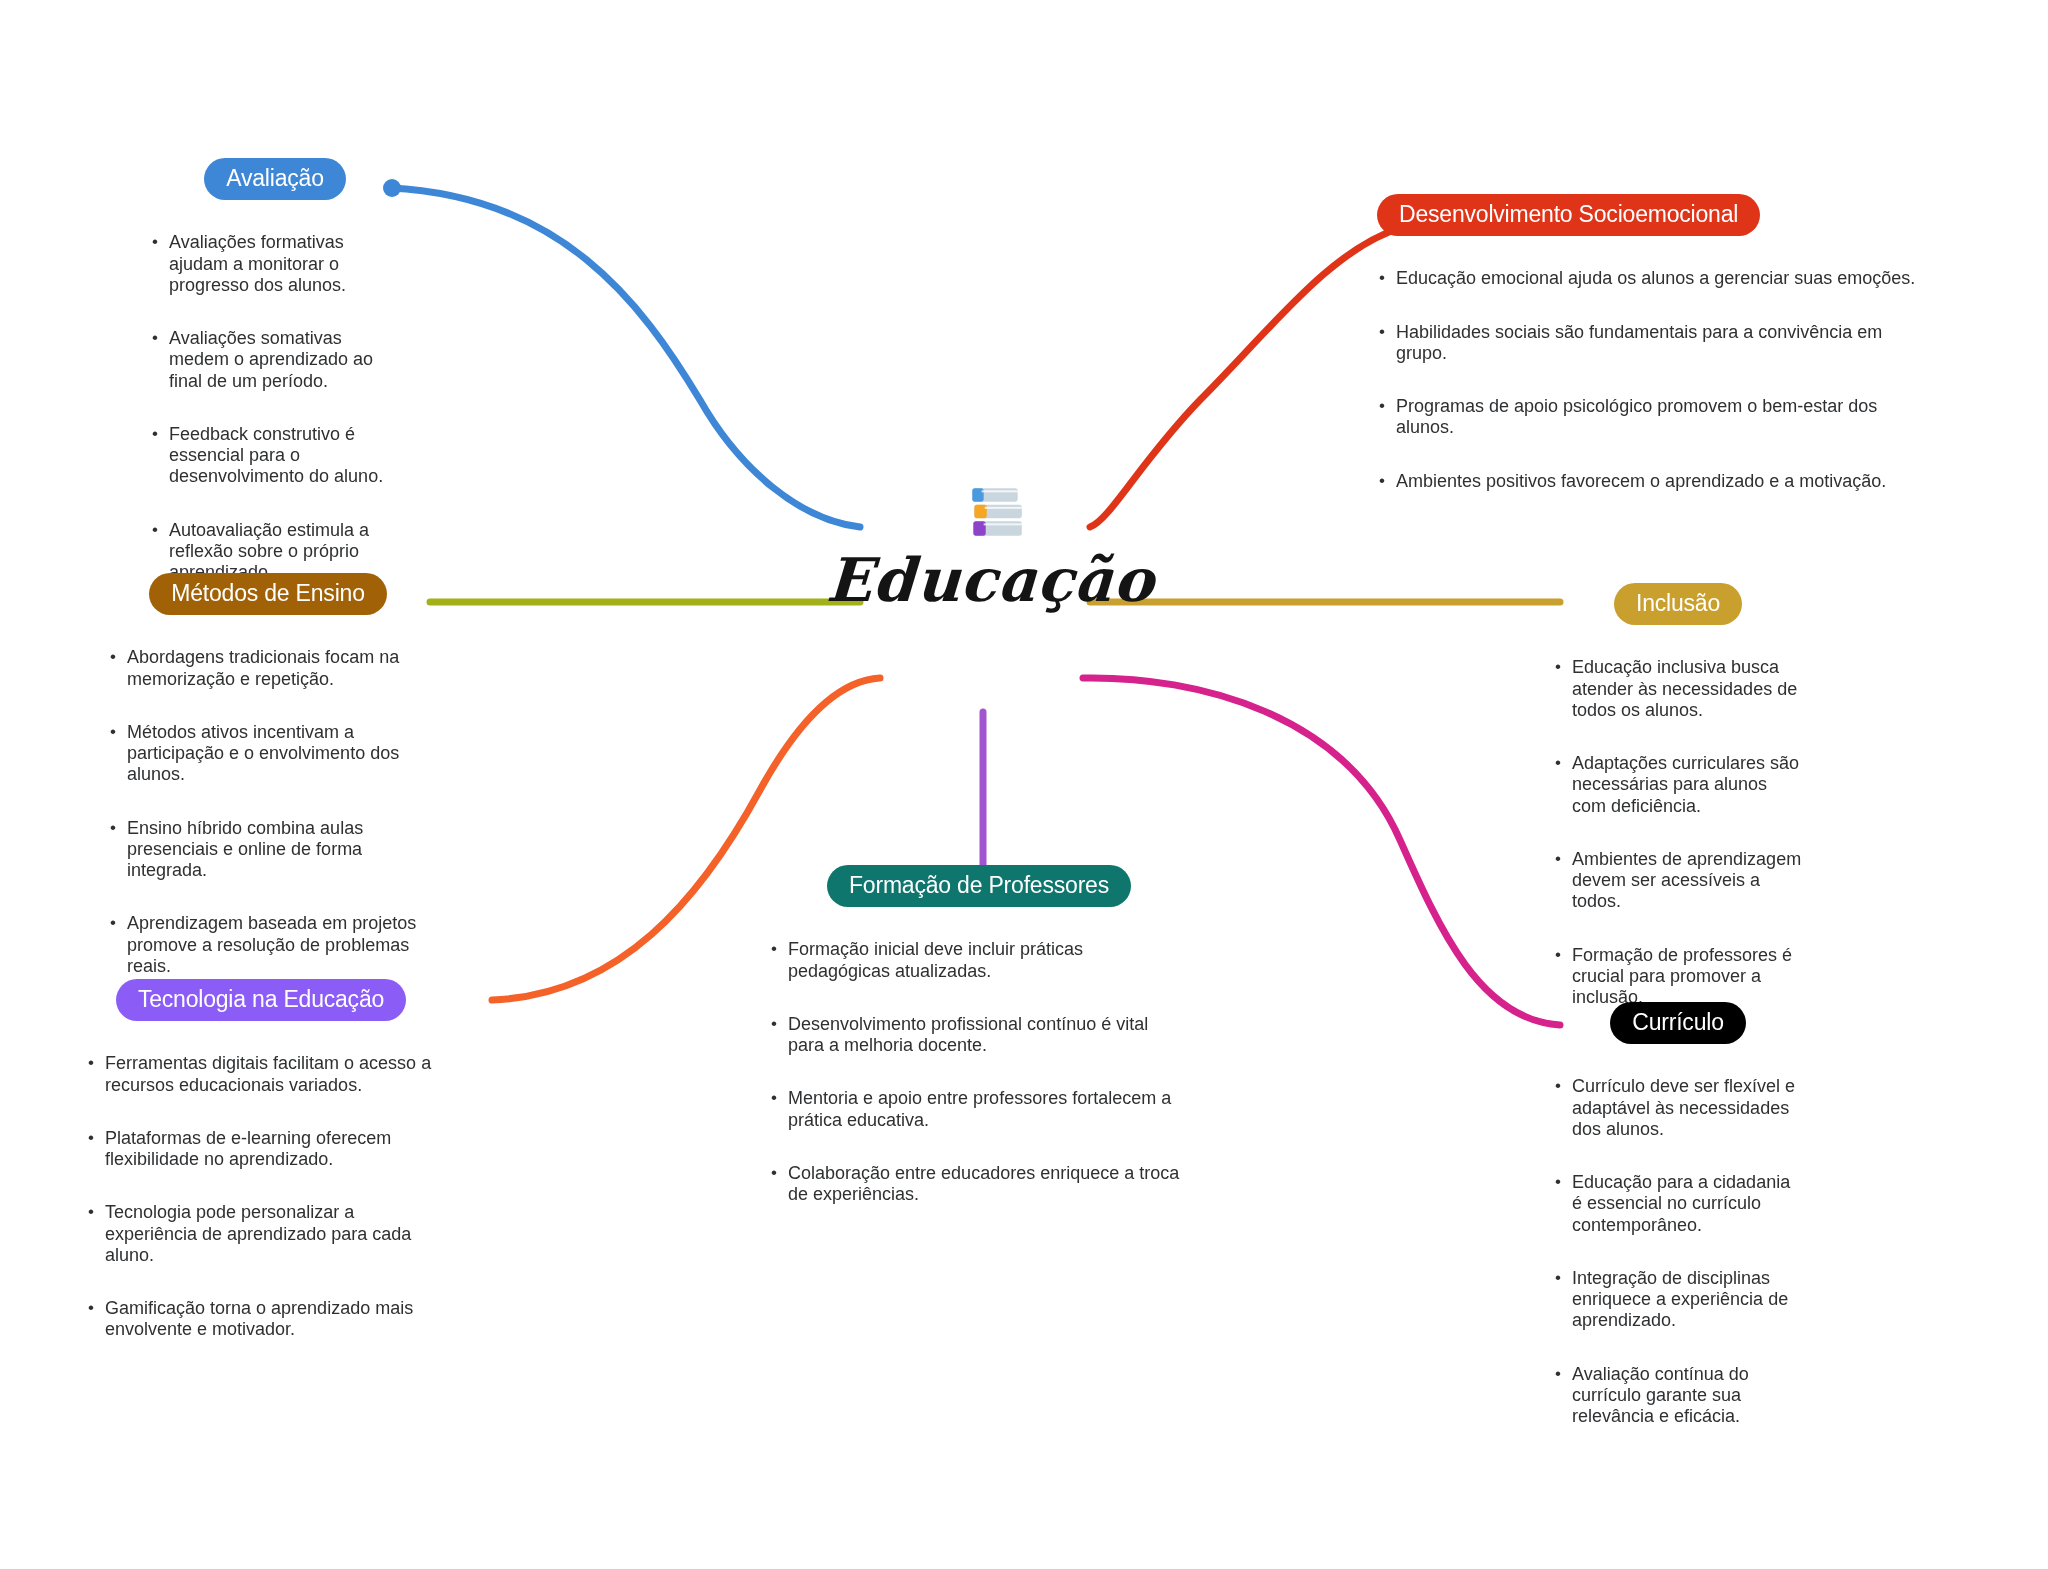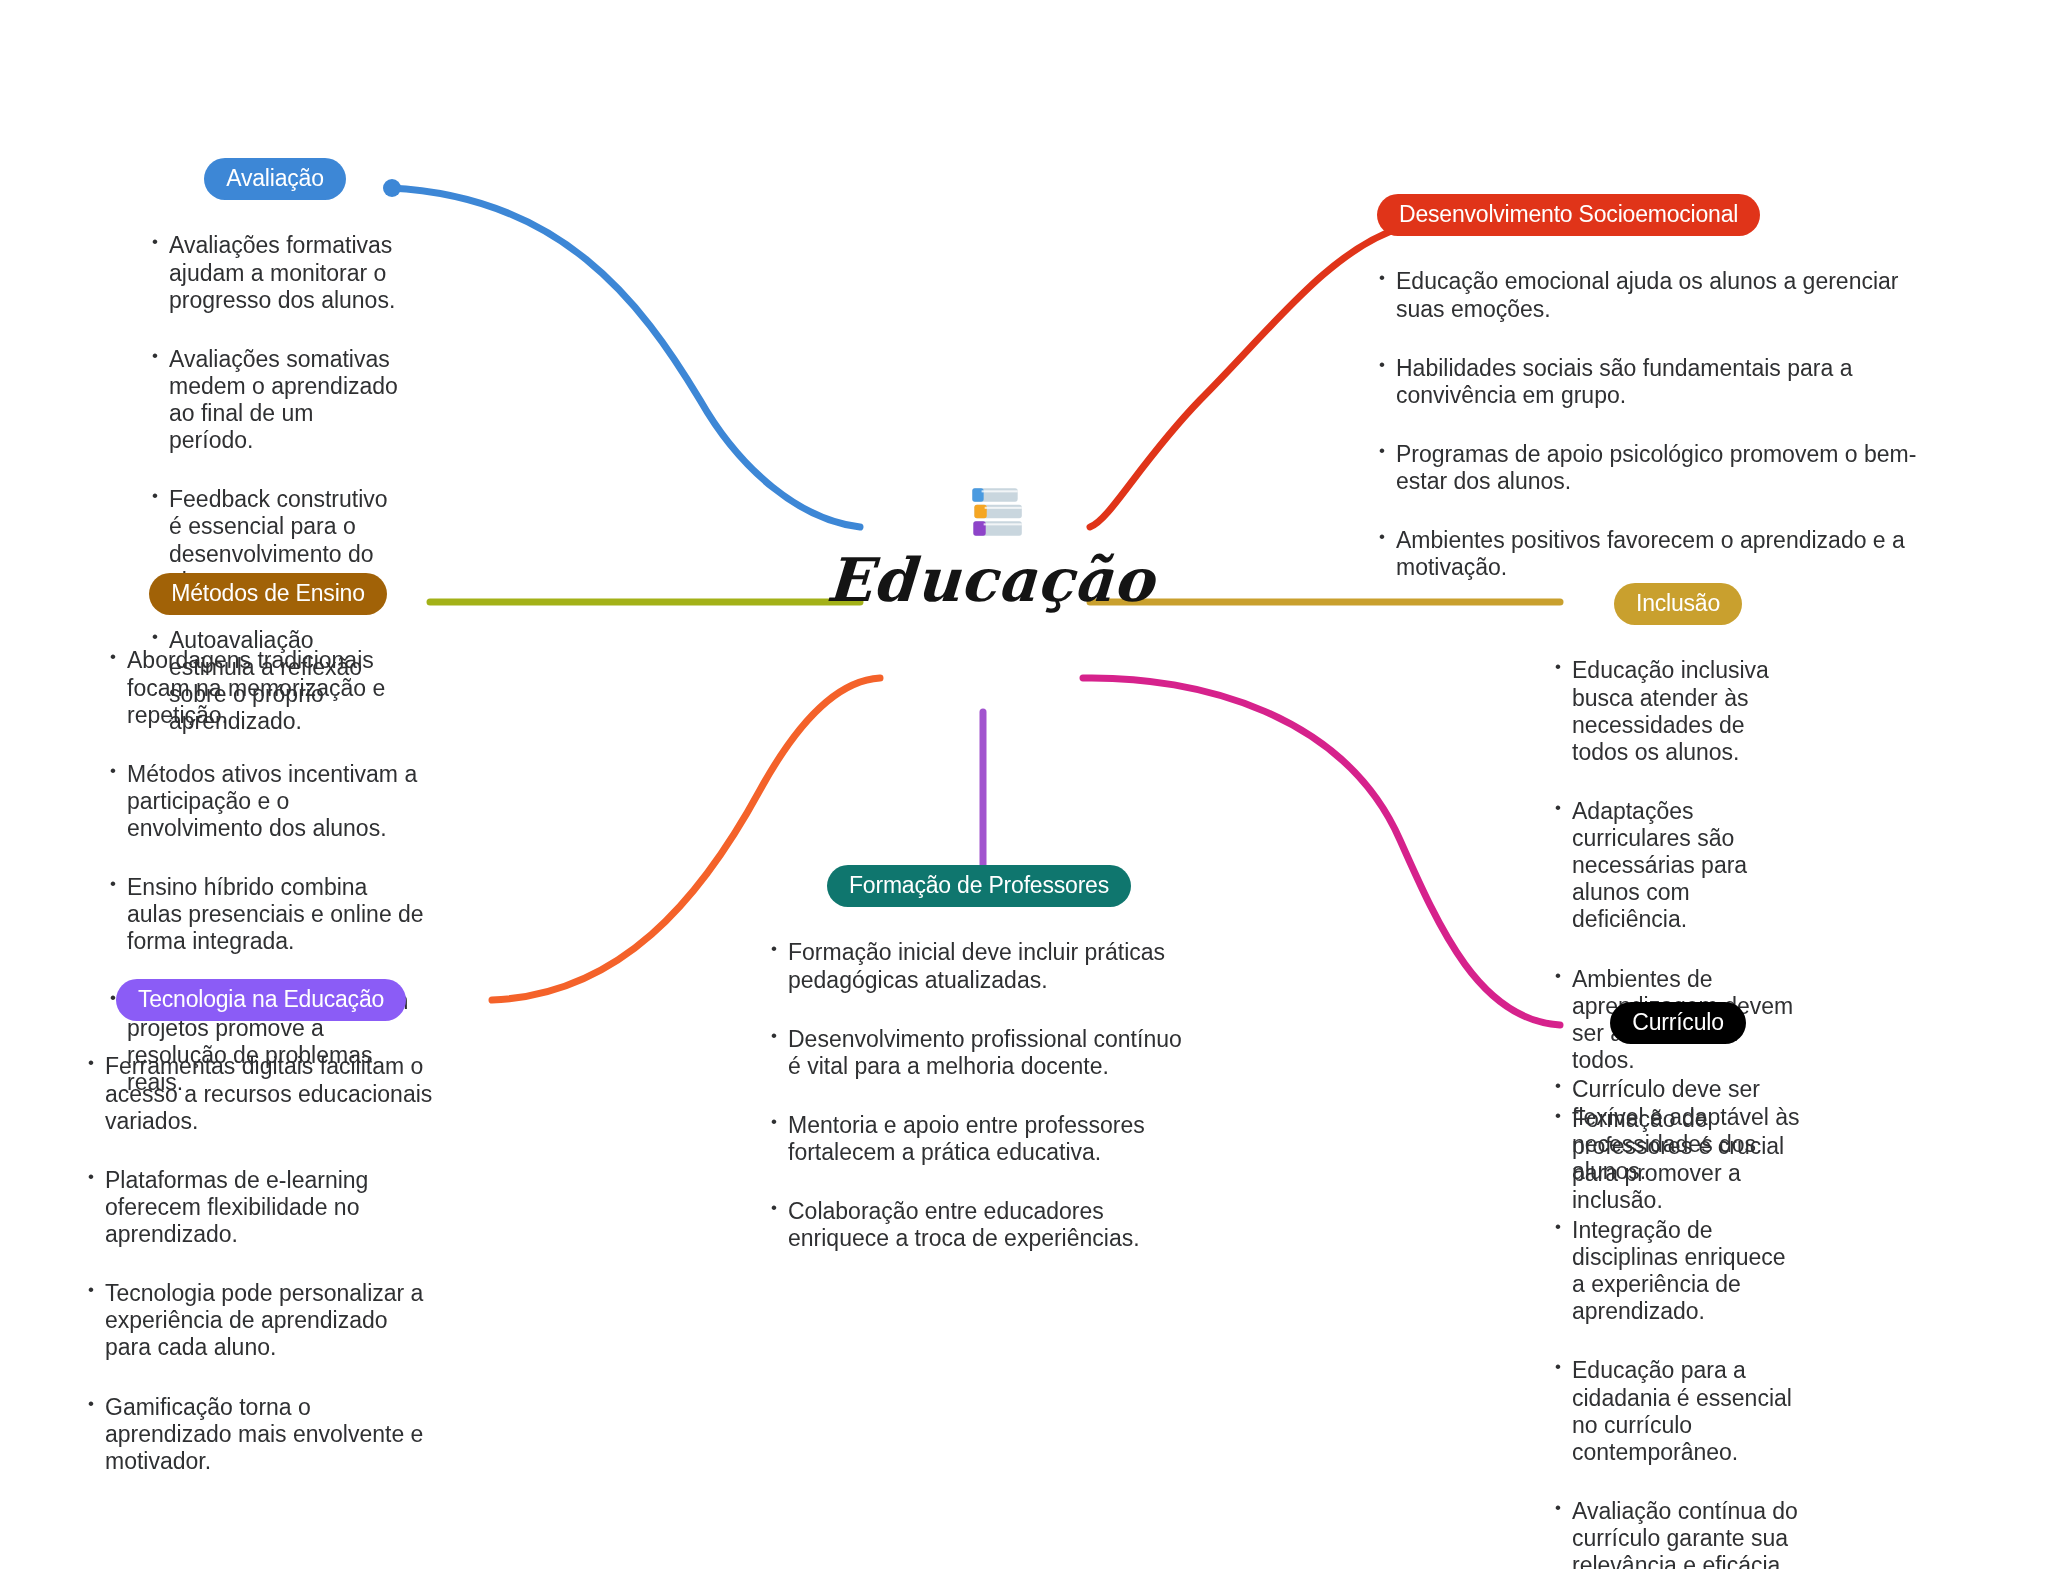--- a/index.html
+++ b/index.html
@@ -84,21 +84,21 @@
   .branch-list {
     list-style: none;
     margin: 2px 0 0 0;
     padding: 0;
     position: relative;
     z-index: 2;
   }
   .branch-list li {
     position: relative;
     color: #2f3032;
-    font-size: 23px;
+    font-size: 18px;
     line-height: 1.18;
     margin-bottom: 5px;
     padding-left: 19px;
     margin-top: 32px;
   }
   .branch-list li::before {
     content: "\2022";
     position: absolute;
     left: 2px;
     top: -1px;
@@ -216,22 +216,22 @@
       <li>Formação de professores é crucial para promover a inclusão.</li>
     </ul>
   </div>
 
   <div class="branch" id="branch-curriculo">
     <div class="badge-row center">
       <span class="branch-badge" style="background-color: #000000;">Currículo</span>
     </div>
     <ul class="branch-list">
       <li>Currículo deve ser flexível e adaptável às necessidades dos alunos.</li>
+      <li>Educação para a cidadania é essencial no currículo contemporâneo.</li>
       <li>Integração de disciplinas enriquece a experiência de aprendizado.</li>
-      <li>Educação para a cidadania é essencial no currículo contemporâneo.</li>
       <li>Avaliação contínua do currículo garante sua relevância e eficácia.</li>
     </ul>
   </div>
 
   <div class="branch" id="branch-formacao">
     <div class="badge-row center">
       <span class="branch-badge" style="background-color: #0f766e;">Formação de Professores</span>
     </div>
     <ul class="branch-list">
       <li>Formação inicial deve incluir práticas pedagógicas atualizadas.</li>

